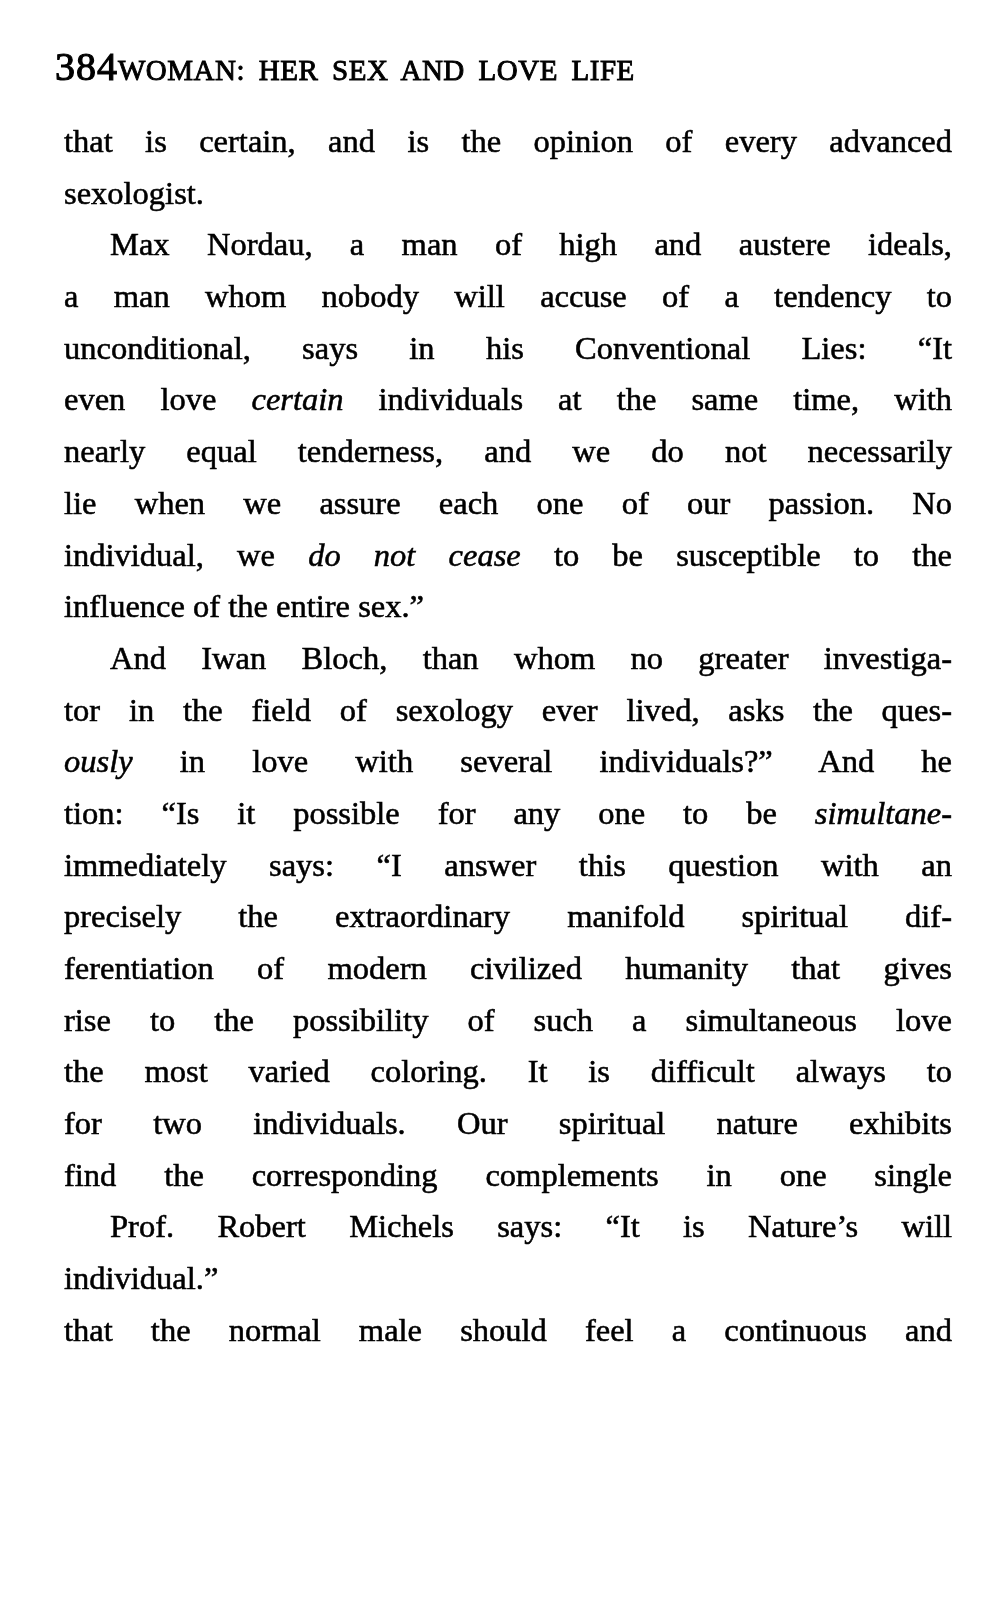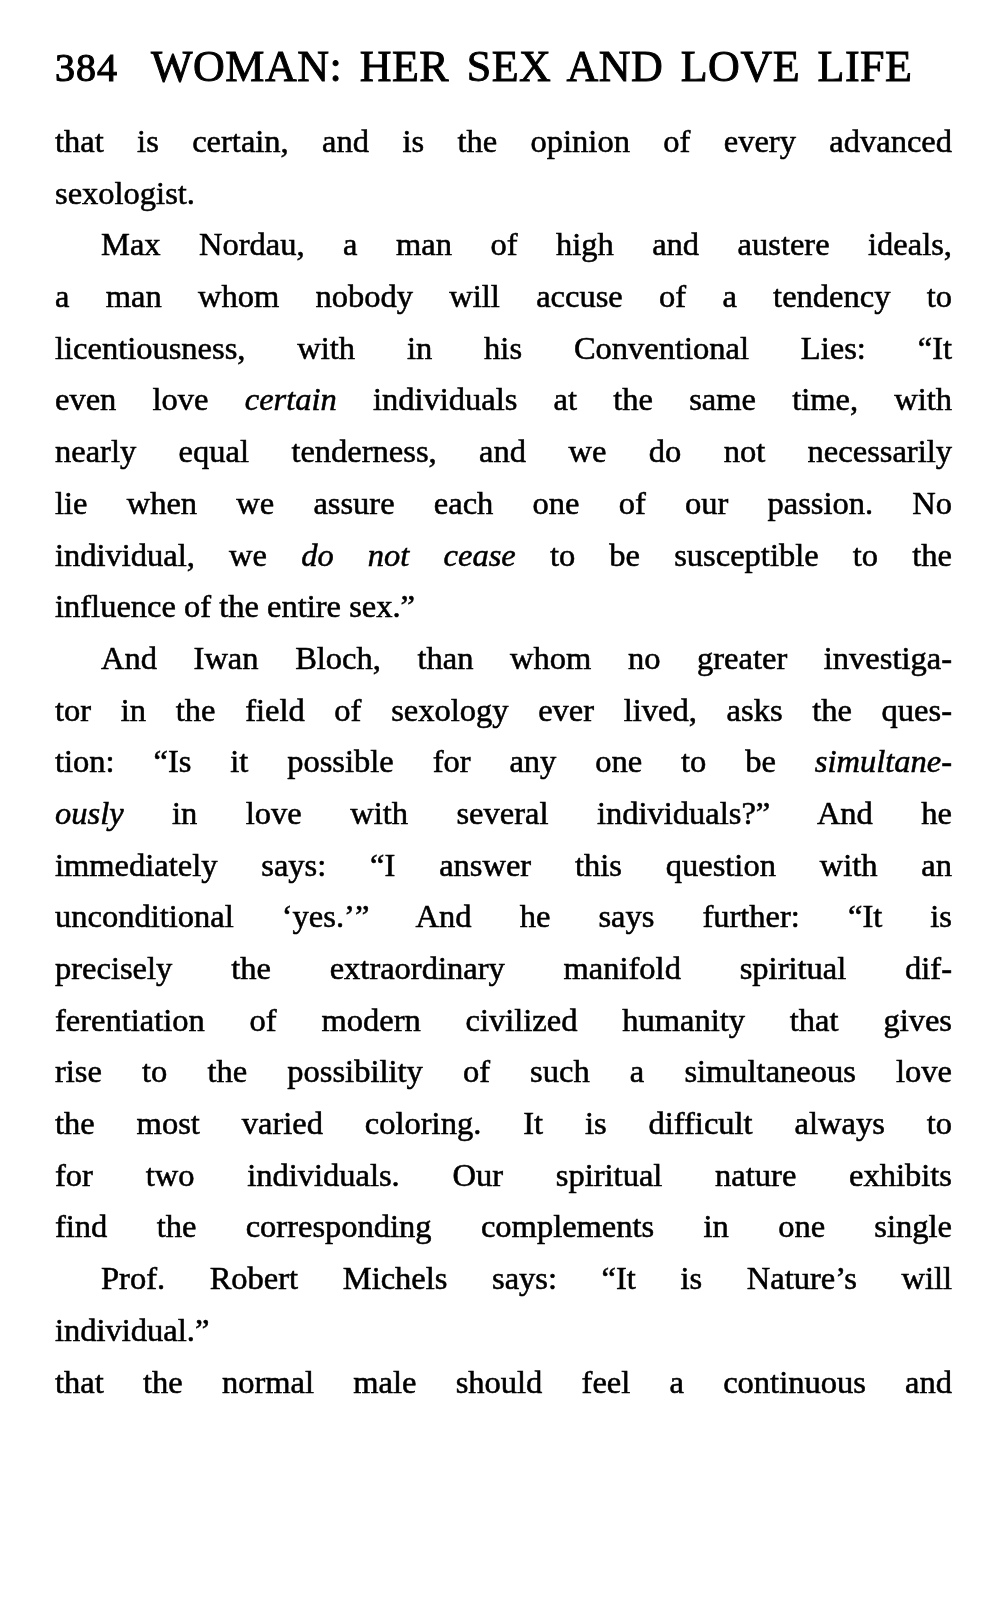--- a/index.html
+++ b/index.html
@@ -21,38 +21,38 @@
     align-items: baseline;
     white-space: nowrap;
   }
   .pagenum {
     font-size: 40px;
     line-height: 46px;
     letter-spacing: 1px;
     -webkit-text-stroke: 1.1px #000;
   }
   .runtitle {
-    font-size: 44px;
+    font-size: 29px;
     line-height: 46px;
-    margin-left: 33px;
     letter-spacing: 0.5px;
     word-spacing: 6px;
     -webkit-text-stroke: 0.9px #000;
   }
   .textblock {
     position: absolute;
     top: 116px;
     left: 55px;
     width: 897px;
   }
   .line {
     height: 51.7px;
     line-height: 51.7px;
     font-size: 32.5px;
     text-align: left;
+    margin-left: 9px;
     -webkit-text-stroke: 0.55px #000;
   }
   .line.j {
     text-align: justify;
     text-align-last: justify;
   }
   .line.ind { padding-left: 46px; }
   .line.ind.j { text-indent: 0; }
   .it { font-style: italic; }
 </style>
@@ -62,32 +62,31 @@
 <div class="page">
   <div class="header">
     <span class="pagenum">384</span>
     <span class="runtitle">WOMAN: HER SEX AND LOVE LIFE</span>
   </div>
   <div class="textblock">
       <div class="line j"><span>that is certain, and is the opinion of every advanced</span></div>
       <div class="line"><span>sexologist.</span></div>
       <div class="line j ind"><span>Max Nordau, a man of high and austere ideals,</span></div>
       <div class="line j"><span>a man whom nobody will accuse of a tendency to</span></div>
-      <div class="line j"><span>licentiousness, with in his Conventional Lies: “It</span></div>
+      <div class="line j"><span>unconditional, says in his Conventional Lies: “It</span></div>
       <div class="line j"><span>even love </span><span class="it">certain</span><span> individuals at the same time, with</span></div>
       <div class="line j"><span>nearly equal tenderness, and we do not necessarily</span></div>
       <div class="line j"><span>lie when we assure each one of our passion. No</span></div>
       <div class="line j"><span>individual, we </span><span class="it">do not cease</span><span> to be susceptible to the</span></div>
       <div class="line"><span>influence of the entire sex.”</span></div>
       <div class="line j ind"><span>And Iwan Bloch, than whom no greater investiga-</span></div>
       <div class="line j"><span>tor in the field of sexology ever lived, asks the ques-</span></div>
+      <div class="line j"><span class="it">ously</span><span> in love with several individuals?” And he</span></div>
       <div class="line j"><span>tion: “Is it possible for any one to be </span><span class="it">simultane-</span></div>
-      <div class="line j"><span class="it">ously</span><span> in love with several individuals?” And he</span></div>
       <div class="line j"><span>immediately says: “I answer this question with an</span></div>
-      <div class="line j"><span>unconditional ‘yes.’” And he says further: “It is</span></div>
       <div class="line j"><span>precisely the extraordinary manifold spiritual dif-</span></div>
       <div class="line j"><span>ferentiation of modern civilized humanity that gives</span></div>
       <div class="line j"><span>rise to the possibility of such a simultaneous love</span></div>
       <div class="line j"><span>the most varied coloring. It is difficult always to</span></div>
       <div class="line j"><span>for two individuals. Our spiritual nature exhibits</span></div>
       <div class="line j"><span>find the corresponding complements in one single</span></div>
       <div class="line j ind"><span>Prof. Robert Michels says: “It is Nature’s will</span></div>
       <div class="line"><span>individual.”</span></div>
       <div class="line j"><span>that the normal male should feel a continuous and</span></div>
     </div>

